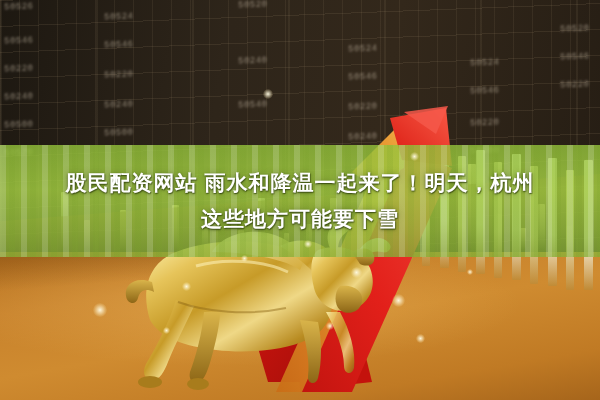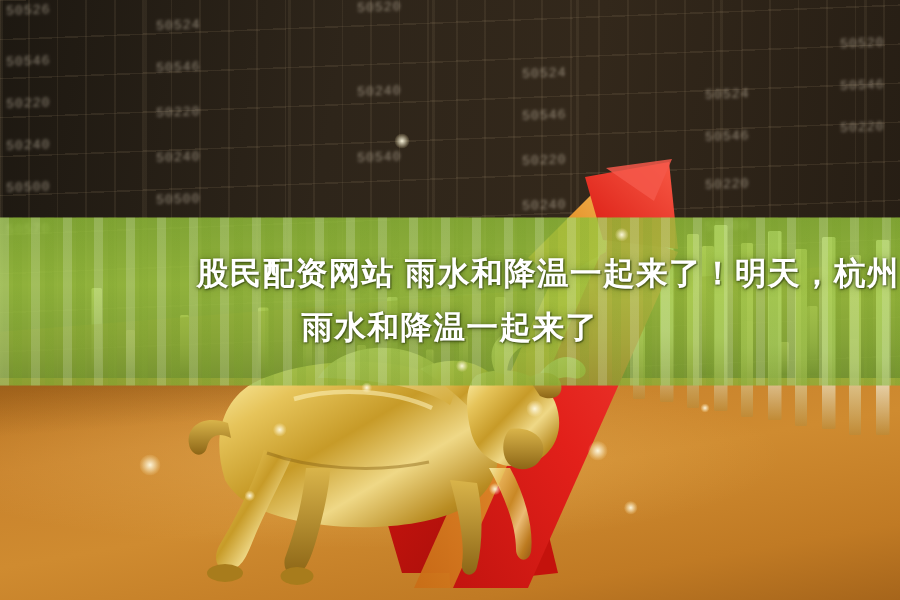--- a/index.html
+++ b/index.html
@@ -113,21 +113,21 @@
     font-size:21px;
     line-height:36px;
     letter-spacing:1px;
     text-shadow:
        0 1px 2px rgba(40,55,10,.75),
        0 0 6px rgba(60,80,20,.55),
        1px 1px 0 rgba(70,90,25,.45);
     z-index:40;
     white-space:nowrap;
   }
-  #headline .l1{display:block;text-align:right;}
+  #headline .l1{display:block;}
   #headline .l2{display:block;}
 </style>
 </head>
 <body>
 
 <div id="stage">
 
   <div class="layer" id="dark-backdrop"></div>
   <div class="layer" id="grid-h"></div>
   <div class="layer" id="grid-v"></div>
@@ -317,16 +317,16 @@
       <div class="bokeh" style="left: 326px; top: 322px; width: 8px; height: 8px;"></div>
       <div class="bokeh" style="left: 415.5px; top: 333.5px; width: 9px; height: 9px;"></div>
       <div class="bokeh" style="left: 240.5px; top: 254.5px; width: 7px; height: 7px;"></div>
       <div class="bokeh" style="left: 304px; top: 240px; width: 8px; height: 8px;"></div>
       <div class="bokeh" style="left: 409.5px; top: 151.5px; width: 9px; height: 9px;"></div>
       <div class="bokeh" style="left: 467px; top: 269px; width: 6px; height: 6px;"></div>
     </div>
 
   <div id="headline">
     <span class="l1">股民配资网站 雨水和降温一起来了！明天，杭州</span>
-    <span class="l2">雨水和降温一起来了</span>
+    <span class="l2">这些地方可能要下雪</span>
   </div>
 
 </div>
 
 </body></html>

